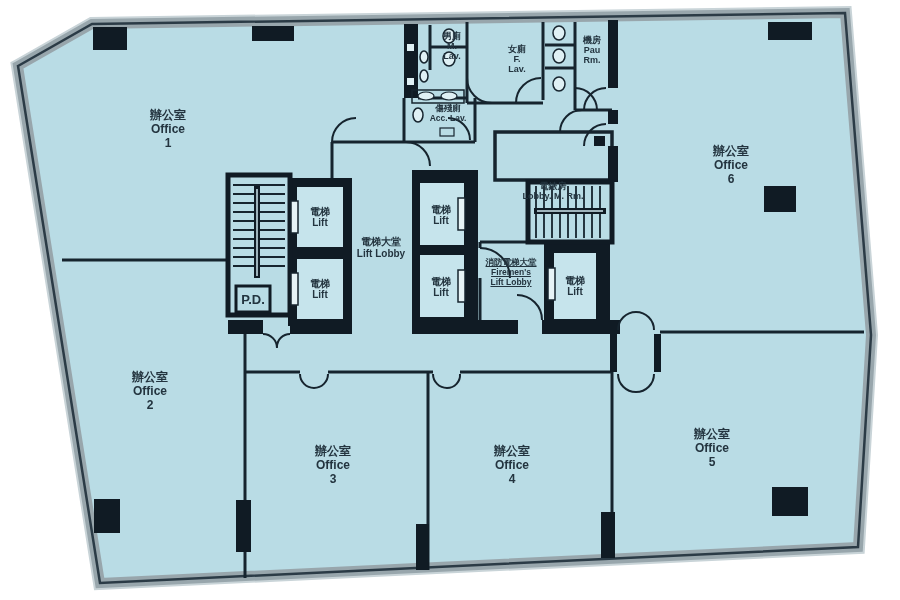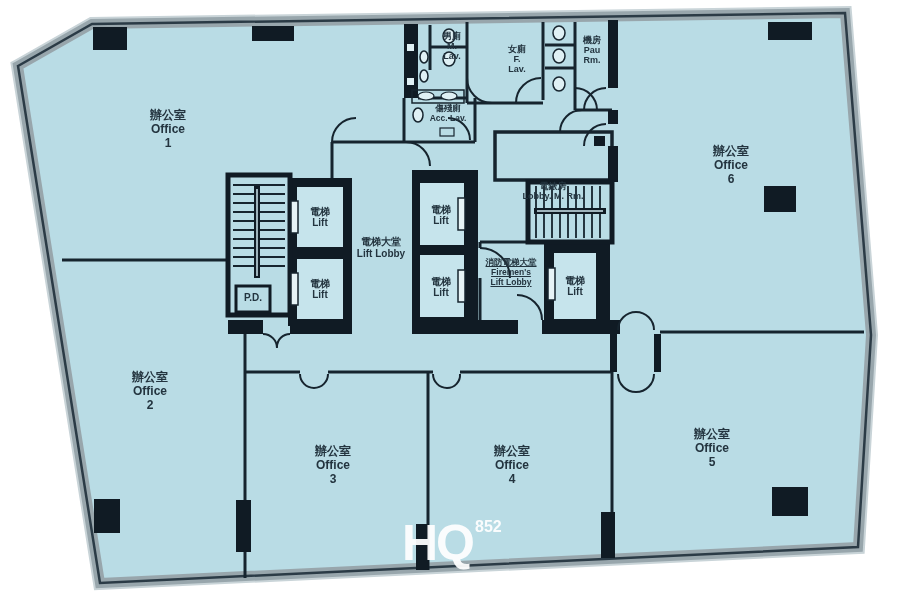--- a/index.html
+++ b/index.html
@@ -7,21 +7,21 @@
          font-family:"Liberation Sans","DejaVu Sans",sans-serif;}
   #plan-svg{position:absolute;left:0;top:0;}
   .lbl{position:absolute;transform:translateX(-50%);text-align:center;
        color:#23343f;font-weight:bold;white-space:nowrap;line-height:1.18;}
   .lbl span{display:block;}
   .office-lbl{font-size:12px;}
   .lobby-lbl{font-size:10px;}
   .lift-lbl{font-size:10px;line-height:1.1;}
   .small-lbl{font-size:9px;line-height:1.1;}
   .tiny-lbl{font-size:8.5px;line-height:1.15;}
-  .pd-lbl{font-size:10px;}
+  .pd-lbl{font-size:13px;}
   #watermark{position:absolute;left:402px;top:518px;color:#ffffff;opacity:.94;
              font-weight:bold;letter-spacing:-2px;}
   #watermark .wm-main{font-size:50px;line-height:1;}
   #watermark .wm-sub{font-size:16px;letter-spacing:0;vertical-align:28px;margin-left:2px;}
 </style>
 </head>
 <body>
 
 <div id="stage">
 
@@ -234,17 +234,14 @@
     <span>Acc. Lav.</span>
   </div>
   <div class="lbl small-lbl" style="left:553px;top:142px;margin-top:40px;">
     <span>電錶房</span>
     <span>Lobby. M. Rm.</span>
   </div>
   <div class="lbl pd-lbl" style="left:253px;top:292px;">
     <span>P.D.</span>
   </div>
 
-  <div id="watermark">
-    <span class="wm-main">HQ</span><span class="wm-sub">852</span>
-  </div>
 
 </div>
 
 </body></html>

